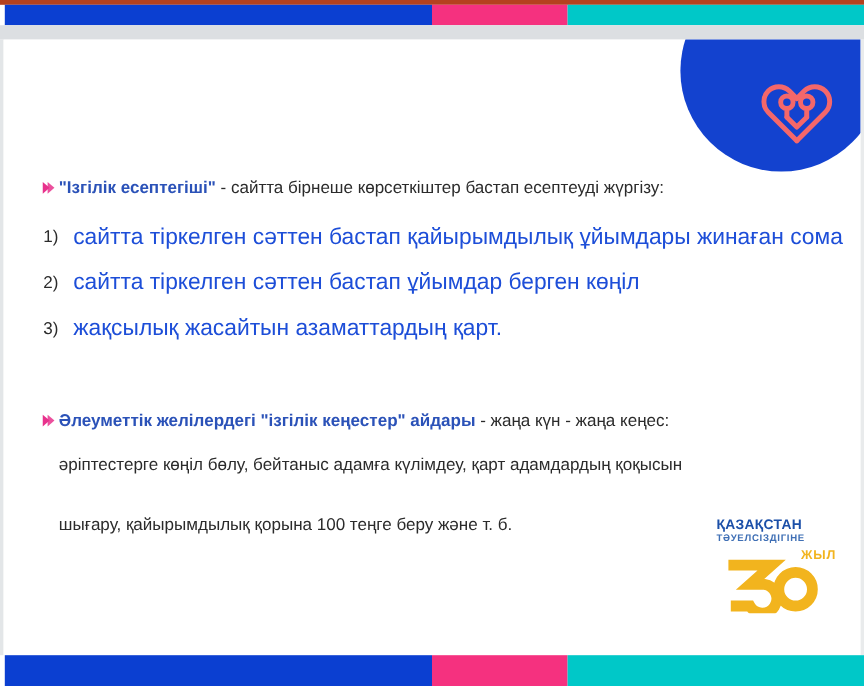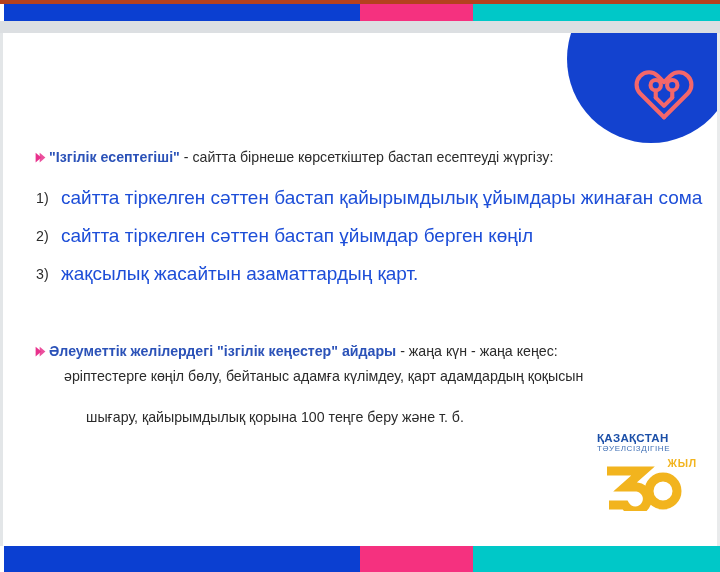--- a/index.html
+++ b/index.html
@@ -66,27 +66,27 @@
   .ntext{font-size:19px;line-height:20px;color:#1d4ed8;white-space:nowrap;}
 
   .cont-line{position:absolute;left:46px;font-size:14.2px;line-height:20px;color:#2b2b2b;white-space:nowrap;}
 
   
   .r-b1 {top:114px;}
   .r-n1 {top:155px;}
   .r-n2 {top:193px;}
   .r-n3 {top:231px;}
   .r-b2 {top:308px;}
-  .r-c1 {top:333px;margin-left:15px;}
-  .r-c2 {top:374px;margin-left:37px;}
+  .r-c1 {top:345px;}
+  .r-c2 {top:395px;}
 
   
   .kz-logo{position:absolute;right:18px;bottom:32px;width:102px;height:82px;text-align:left;}
   .kz-l1{font-size:11.5px;font-weight:bold;color:#1b4fa8;letter-spacing:.3px;line-height:12px;}
-  .kz-l2{font-size:8px;font-weight:normal;color:#3f6fb5;letter-spacing:.6px;line-height:10px;}
+  .kz-l2{font-size:8px;font-weight:bold;color:#3f6fb5;letter-spacing:.6px;line-height:10px;}
   .kz-mark{position:relative;height:54px;margin-top:1px;}
   .kz-zhyl{
     position:absolute;right:2px;top:2px;
     font-size:10.5px;font-weight:bold;color:#f2b41e;letter-spacing:.8px;margin-left:41px;
   }
   .kz-30{position:absolute;left:6px;top:10px;}
 </style>
 </head>
 <body>
 

